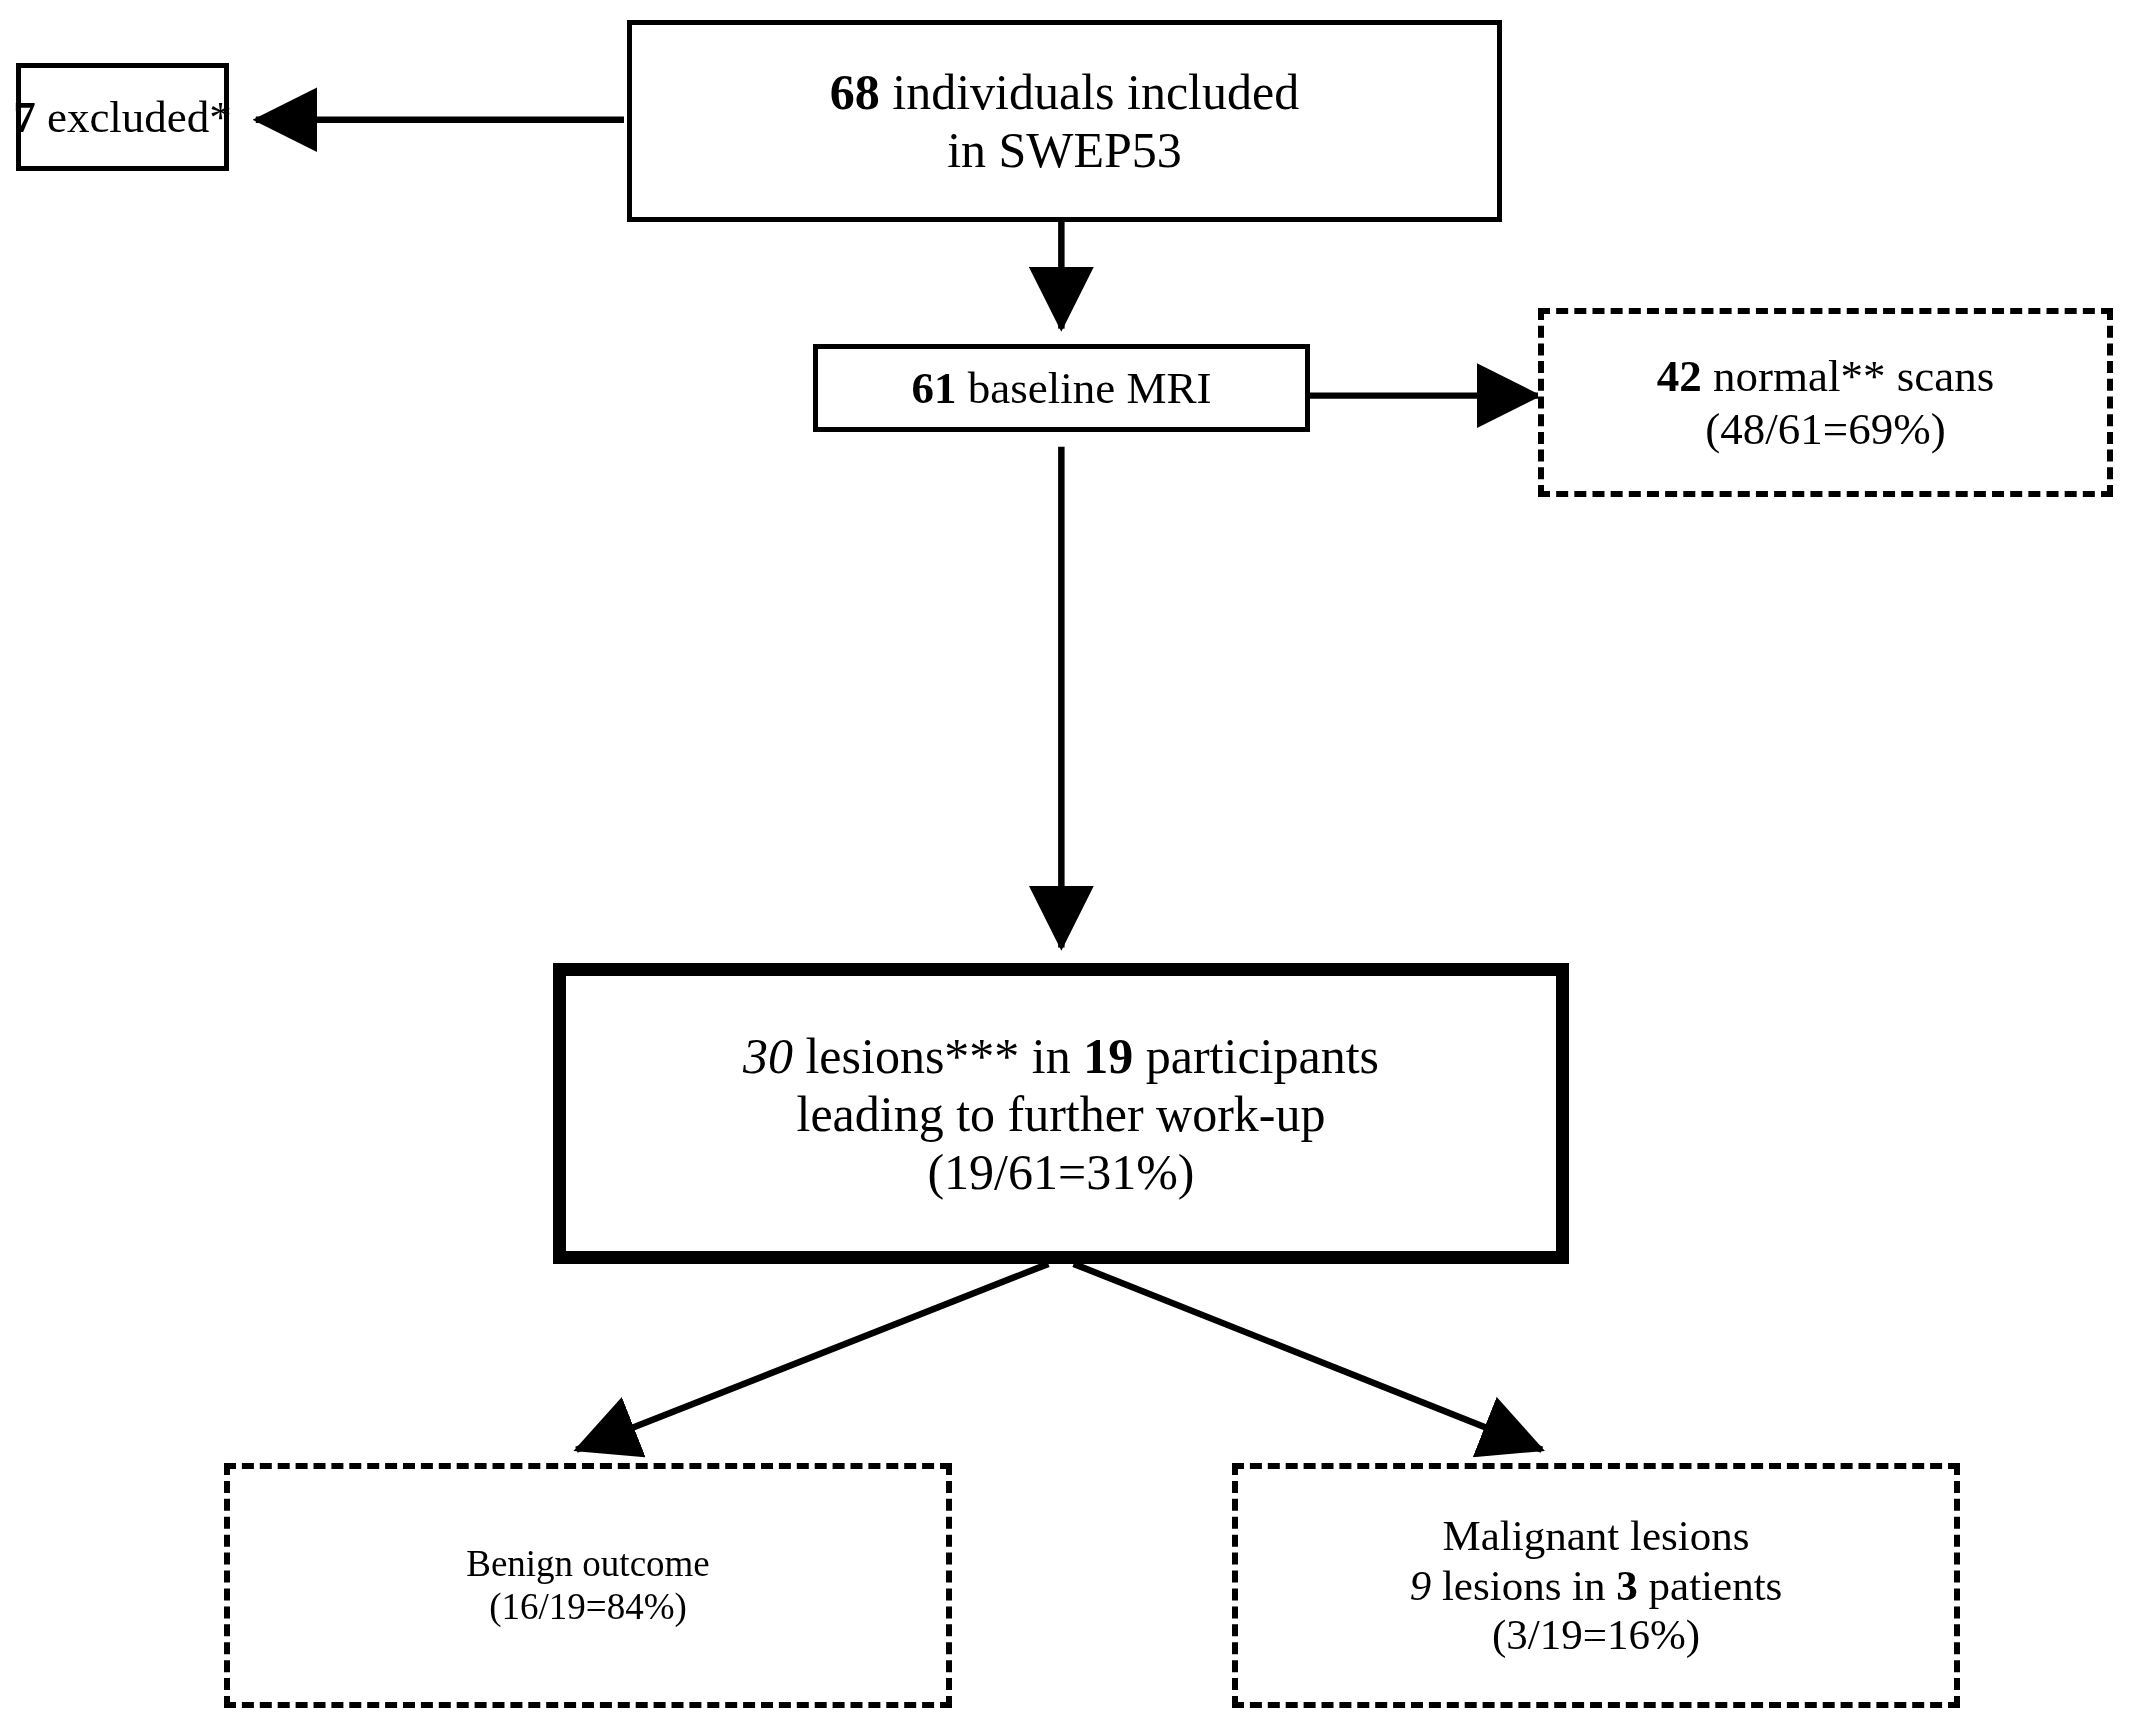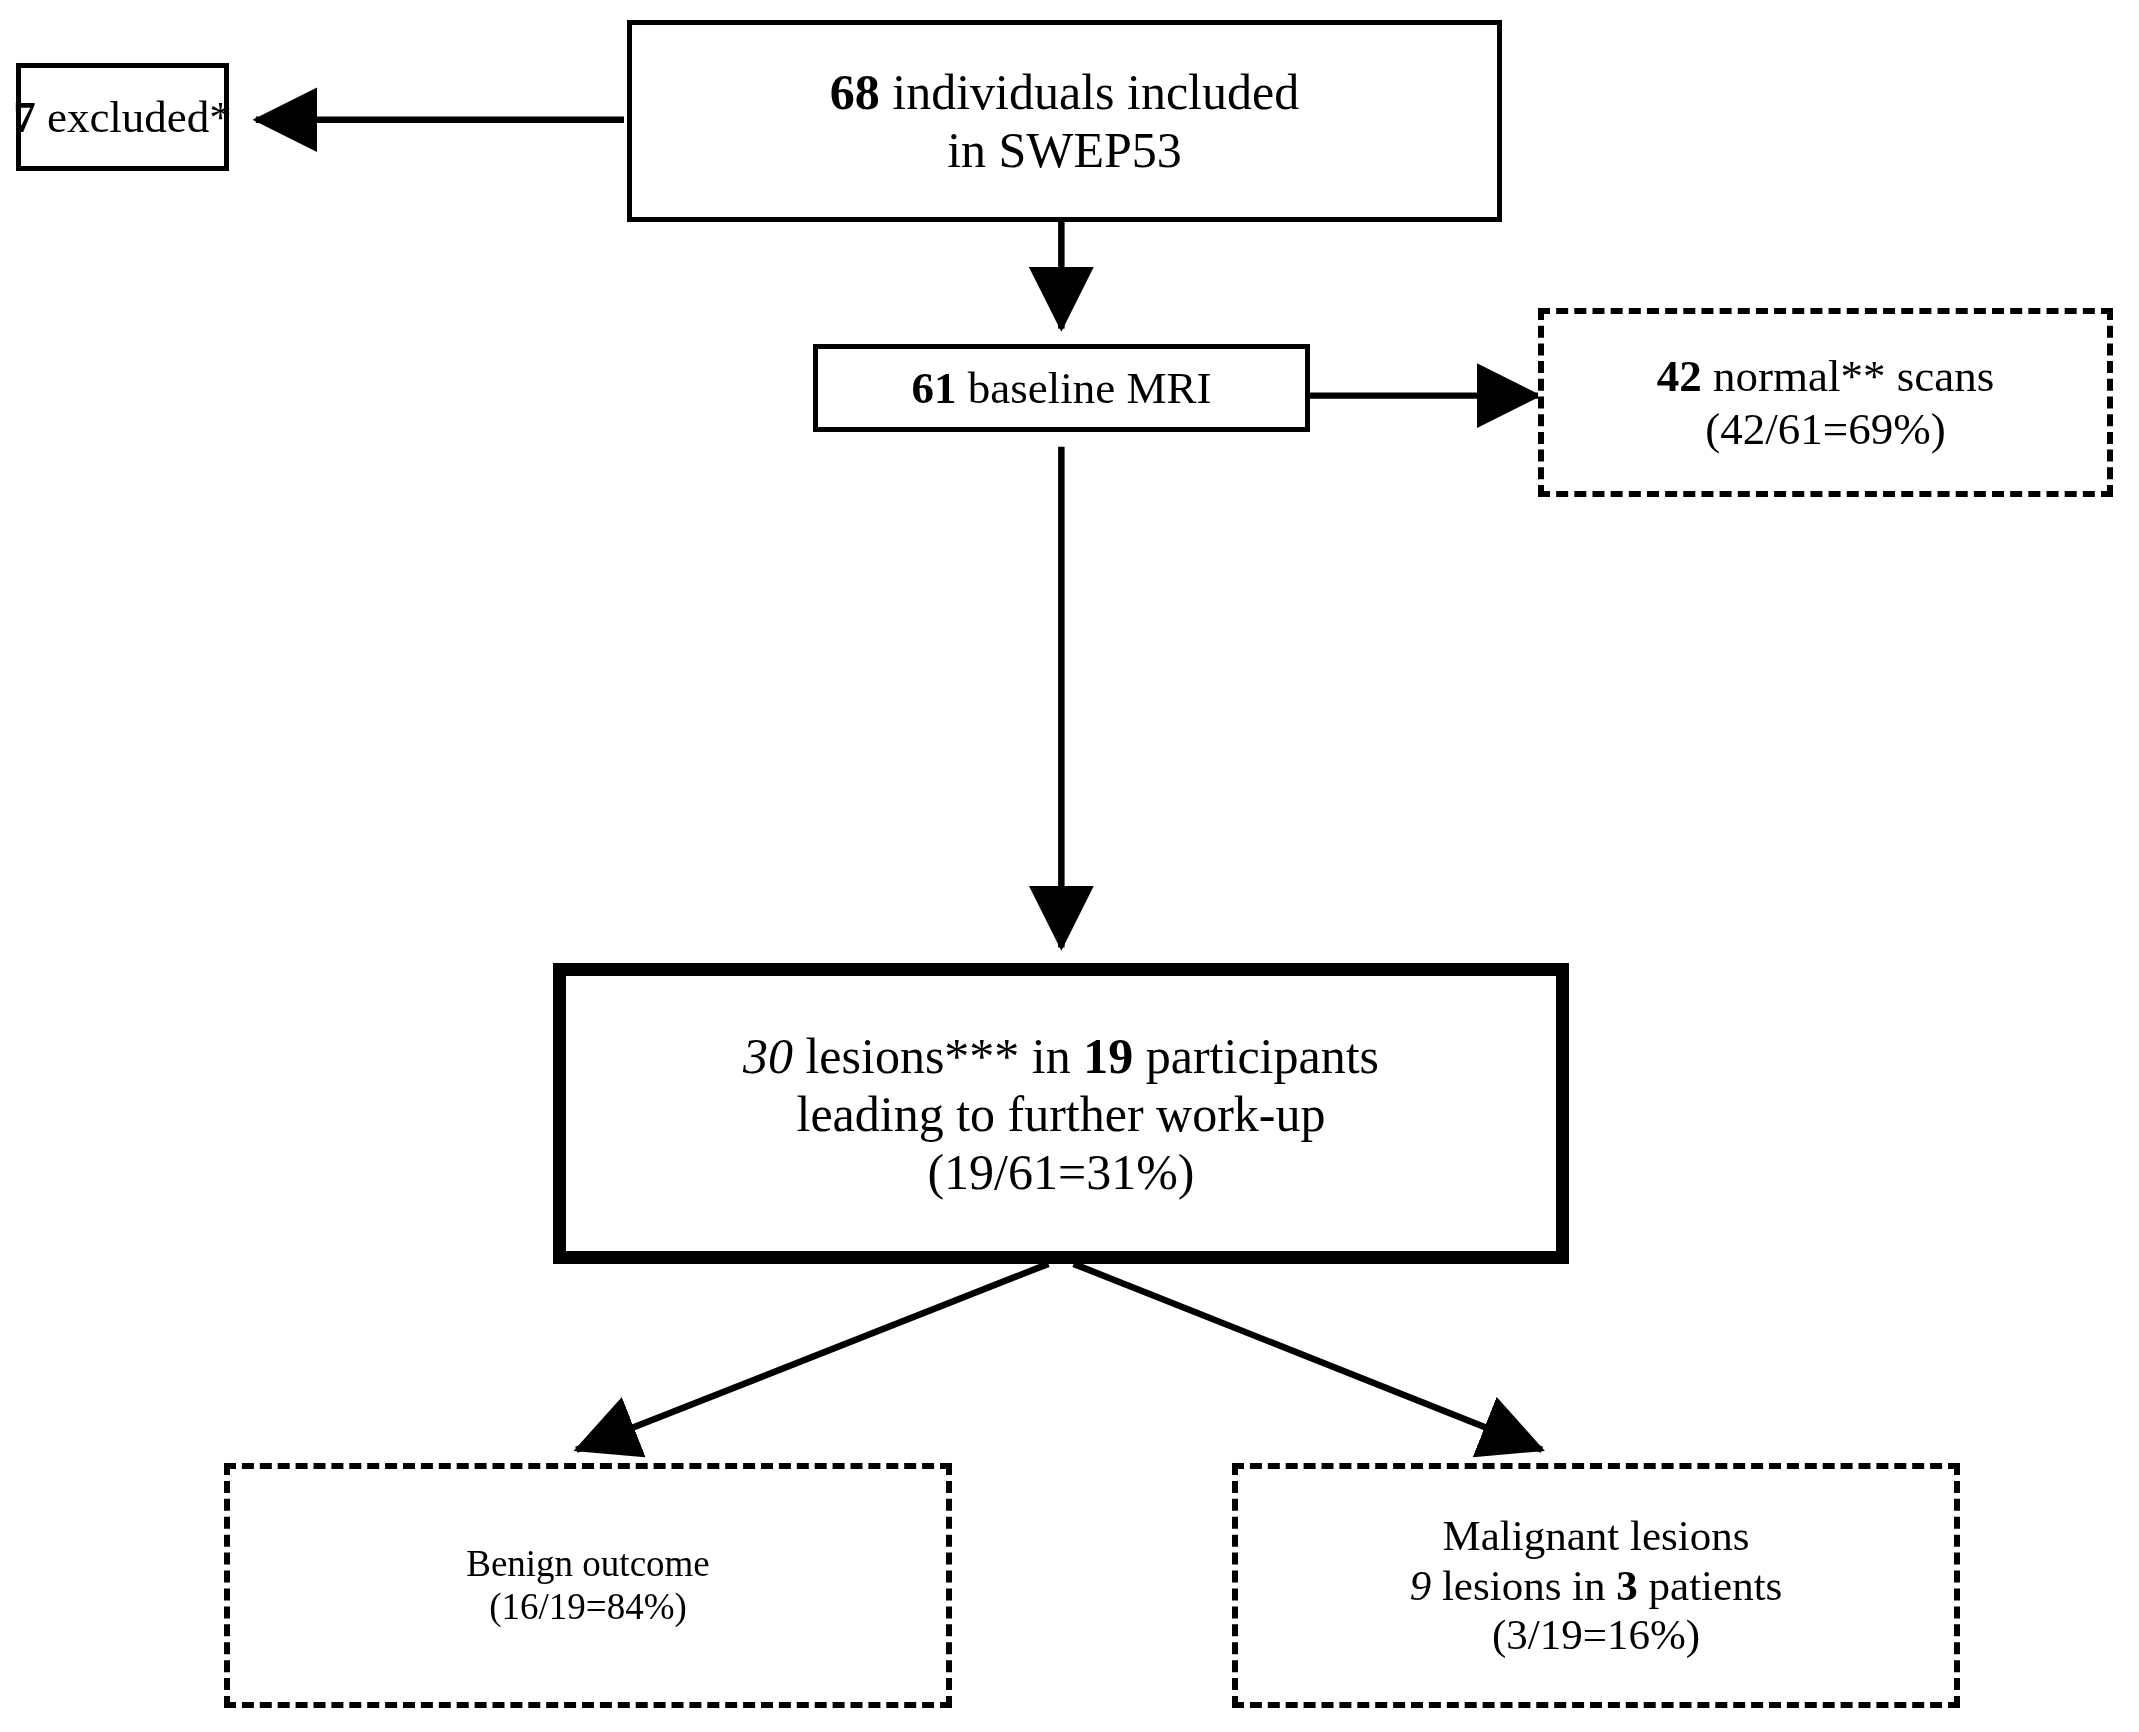--- a/index.html
+++ b/index.html
@@ -130,21 +130,21 @@
     <span class="line"><span class="b">68</span><span> individuals included</span></span>
     <span class="line">in SWEP53</span>
   </div>
 
   <div id="node-baseline" class="node solid-thin">
     <span class="line"><span class="b">61</span><span> baseline MRI</span></span>
   </div>
 
   <div id="node-normal" class="node dashed">
     <span class="line"><span class="b">42</span><span> normal** scans</span></span>
-    <span class="line">(42/61=69%)</span>
+    <span class="line">(48/61=69%)</span>
   </div>
 
   <div id="node-lesions" class="node solid-thick">
     <span class="line"><span class="i">30</span><span> lesions*** in </span><span class="b">19</span><span> participants</span></span>
     <span class="line">leading to further work-up</span>
     <span class="line">(19/61=31%)</span>
   </div>
 
   <div id="node-benign" class="node dashed">
     <span class="line">Benign outcome</span>

